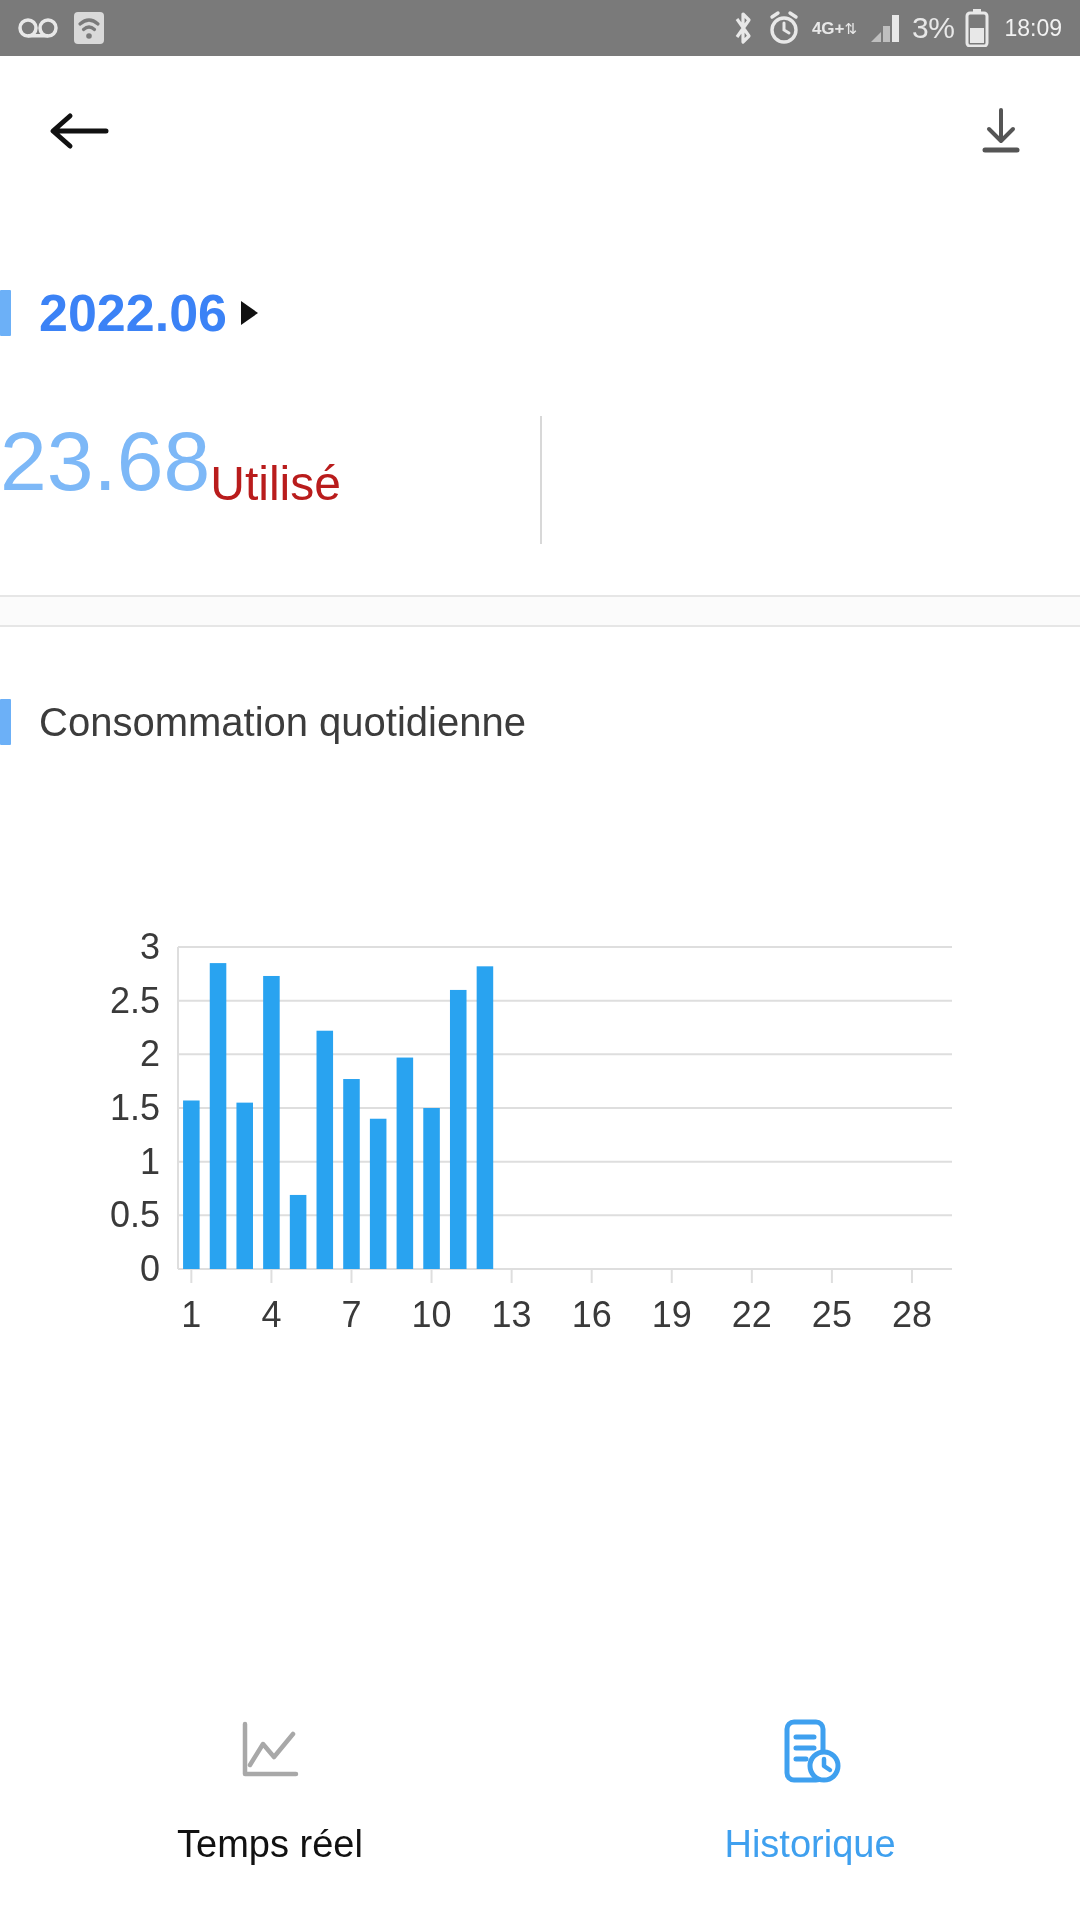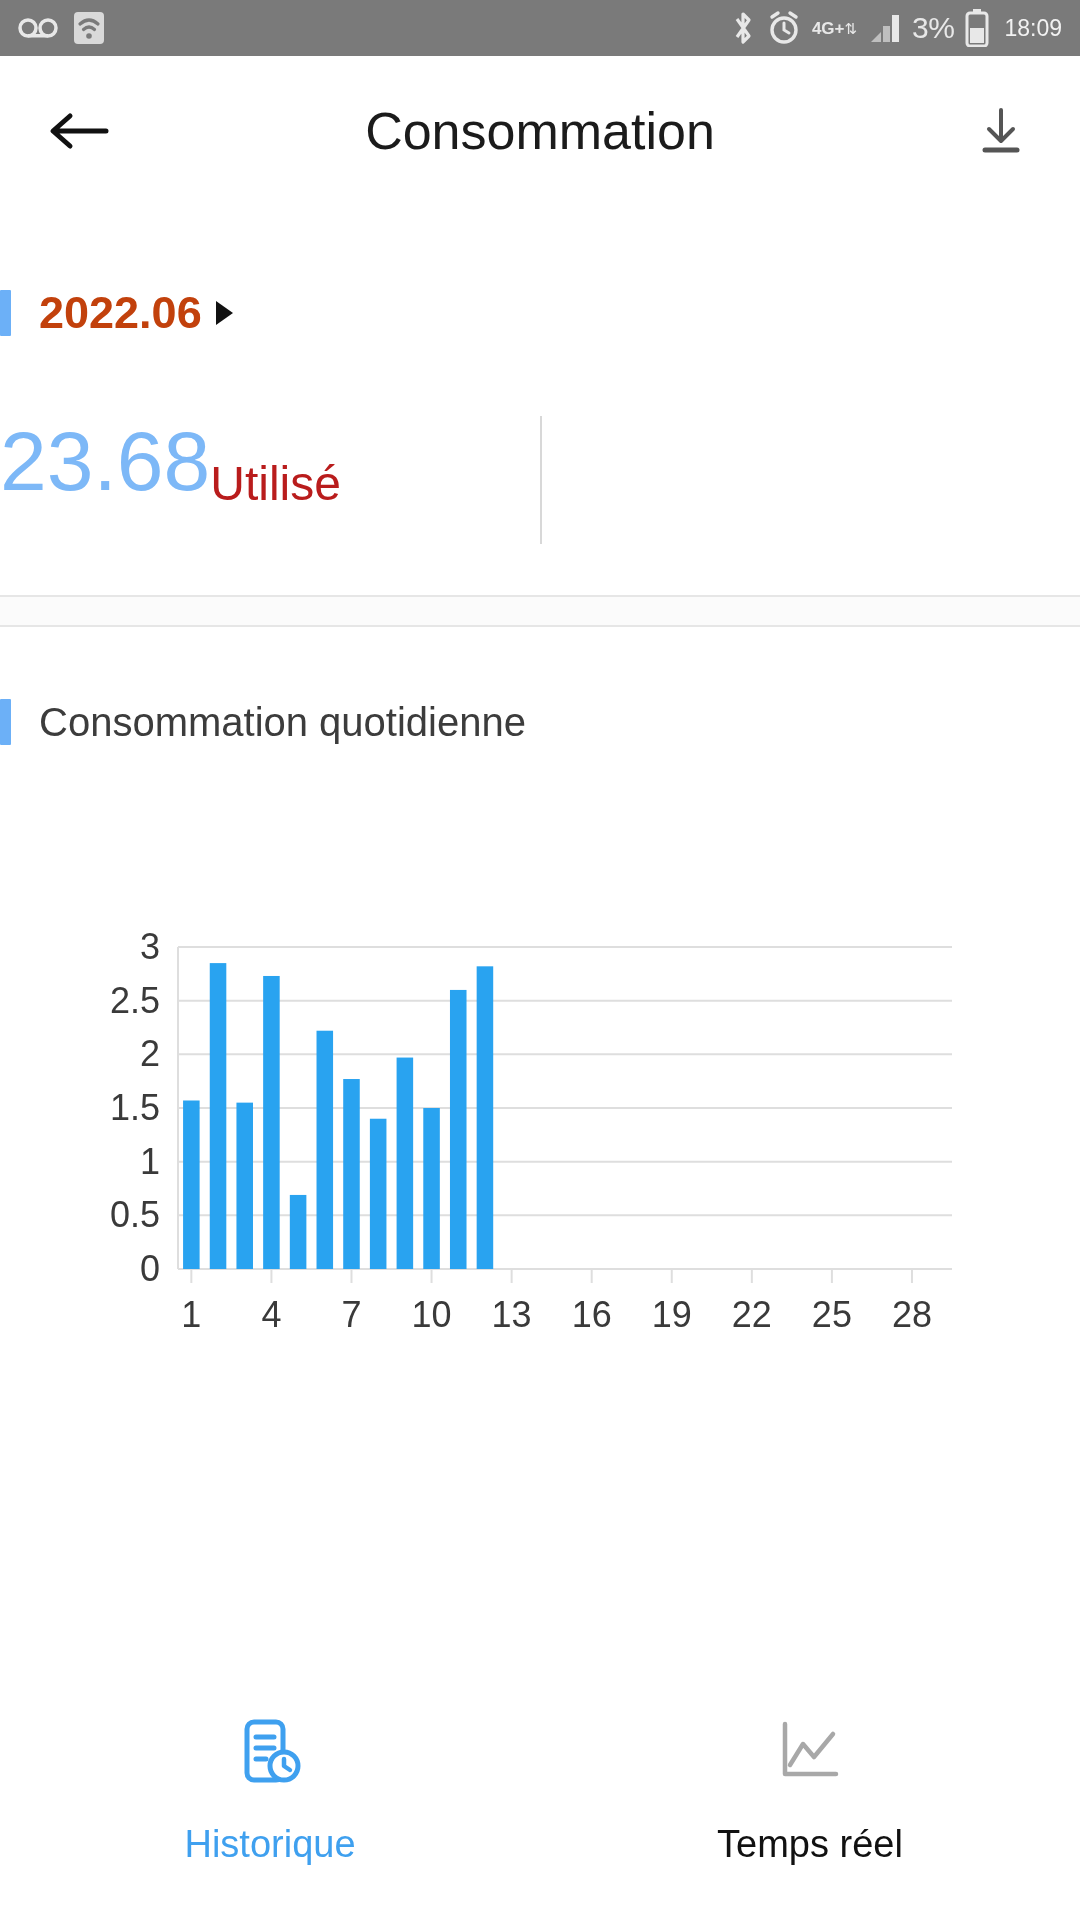--- a/index.html
+++ b/index.html
@@ -37,21 +37,21 @@
     position:absolute; left:0; right:0; text-align:center;
     font-size:52px; color:#1b1b1b; font-weight:400;
     pointer-events:none;
   }
   .dl-btn { margin-left:auto; width:70px; height:70px; display:flex; align-items:center; justify-content:center; }
 
   
   .sec-head { display:flex; align-items:center; height:58px; }
   .accent { width:11px; height:46px; background:#6cb0f7; border-radius:1px; }
   .sec-date {
-    margin-left:28px; font-size:45px; font-weight:bold; color:#c2410c;
+    margin-left:28px; font-size:52px; font-weight:bold; color:#3b82f6;
     display:flex; align-items:center; gap:14px;
   }
   .tri {
     width:0; height:0;
     border-left:17px solid #111;
     border-top:12px solid transparent;
     border-bottom:12px solid transparent;
   }
   .date-row { margin-top:78px; }
 
@@ -147,21 +147,20 @@
     <span class="sb-time">18:09</span>
   </div>
 </div>
 
 <div class="appbar">
   <div class="back-btn">
     <svg width="62" height="46" viewBox="0 0 62 46">
       <path d="M58 23 L6 23 M22 8 L5 23 L22 38" fill="none" stroke="#111" stroke-width="5" stroke-linecap="round" stroke-linejoin="round"></path>
     </svg>
   </div>
-  <div class="appbar-title">Consommation</div>
   <div class="dl-btn">
     <svg width="54" height="54" viewBox="0 0 54 54">
       <path d="M27 6 L27 36 M15 25 L27 37 L39 25" fill="none" stroke="#555" stroke-width="4" stroke-linecap="round" stroke-linejoin="round"></path>
       <path d="M11 46 L43 46" stroke="#555" stroke-width="5" stroke-linecap="round"></path>
     </svg>
   </div>
 </div>
 
 <div class="sec-head date-row">
   <div class="accent"></div>
@@ -236,33 +235,33 @@
       <line x1="751.8275862068966" y1="338" x2="751.8275862068966" y2="352" stroke="#dedede" stroke-width="2"></line>
       <text x="751.8275862068966" y="396" text-anchor="middle" font-size="36" fill="#3a3a3a" font-family="&quot;Liberation Sans&quot;, sans-serif">22</text>
       <line x1="831.8965517241379" y1="338" x2="831.8965517241379" y2="352" stroke="#dedede" stroke-width="2"></line>
       <text x="831.8965517241379" y="396" text-anchor="middle" font-size="36" fill="#3a3a3a" font-family="&quot;Liberation Sans&quot;, sans-serif">25</text>
       <line x1="911.9655172413793" y1="338" x2="911.9655172413793" y2="352" stroke="#dedede" stroke-width="2"></line>
       <text x="911.9655172413793" y="396" text-anchor="middle" font-size="36" fill="#3a3a3a" font-family="&quot;Liberation Sans&quot;, sans-serif">28</text>
     </svg>
 </div>
 
 <div class="bottomnav">
+  <div class="nav-item nav-idle">
+    <span>
+      <svg width="74" height="74" viewBox="0 0 74 74">
+        <path d="M12 9 L12 59 L63 59" fill="none" stroke="#a8a8a8" stroke-width="4.5" stroke-linecap="round" stroke-linejoin="round"></path>
+        <path d="M17 50 L30 29 L41 42 L60 19" fill="none" stroke="#a8a8a8" stroke-width="4.5" stroke-linecap="round" stroke-linejoin="round"></path>
+      </svg>
+    </span>
+    <span class="nav-lbl">Temps réel</span>
+  </div>
   <div class="nav-item nav-active">
     <span>
       <svg width="74" height="74" viewBox="0 0 74 74">
         <rect x="14" y="7" width="36" height="58" rx="7" fill="none" stroke="#3fa0ef" stroke-width="5"></rect>
         <path d="M23 22 L41 22 M23 33 L41 33 M23 44 L33 44" stroke="#3fa0ef" stroke-width="5" stroke-linecap="round"></path>
         <circle cx="51" cy="51" r="14" fill="#fff" stroke="#3fa0ef" stroke-width="5"></circle>
         <path d="M51 44 L51 51 L57 55" fill="none" stroke="#3fa0ef" stroke-width="4.5" stroke-linecap="round" stroke-linejoin="round"></path>
       </svg>
     </span>
     <span class="nav-lbl">Historique</span>
   </div>
-  <div class="nav-item nav-idle">
-    <span>
-      <svg width="74" height="74" viewBox="0 0 74 74">
-        <path d="M12 9 L12 59 L63 59" fill="none" stroke="#a8a8a8" stroke-width="4.5" stroke-linecap="round" stroke-linejoin="round"></path>
-        <path d="M17 50 L30 29 L41 42 L60 19" fill="none" stroke="#a8a8a8" stroke-width="4.5" stroke-linecap="round" stroke-linejoin="round"></path>
-      </svg>
-    </span>
-    <span class="nav-lbl">Temps réel</span>
-  </div>
 </div>
 
 </body></html>

